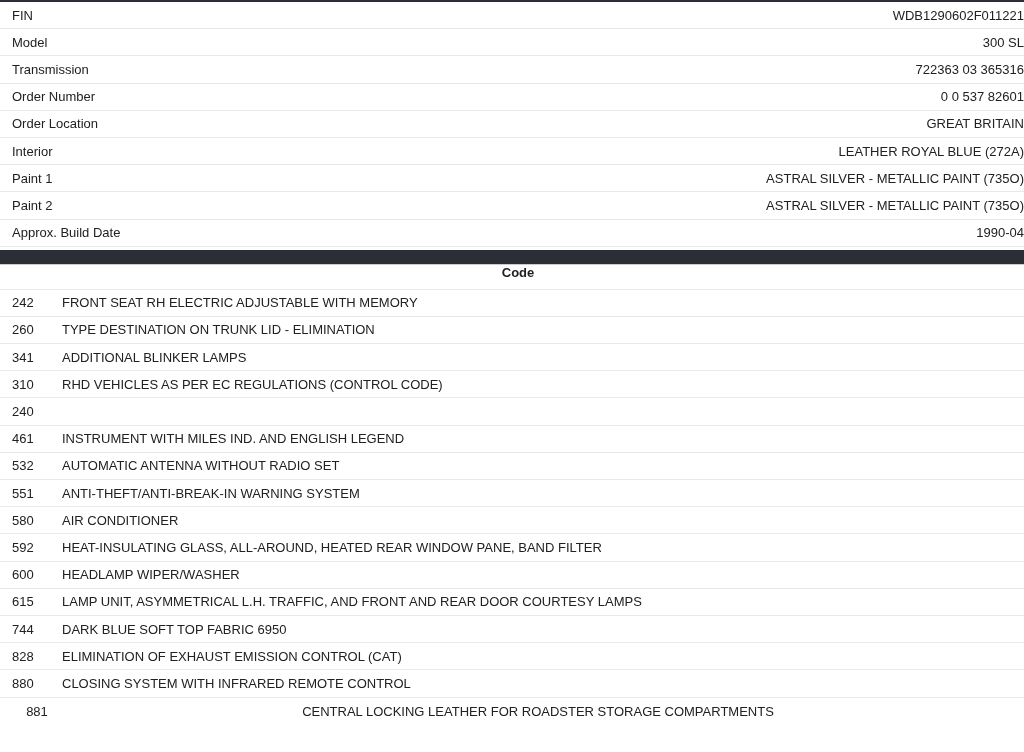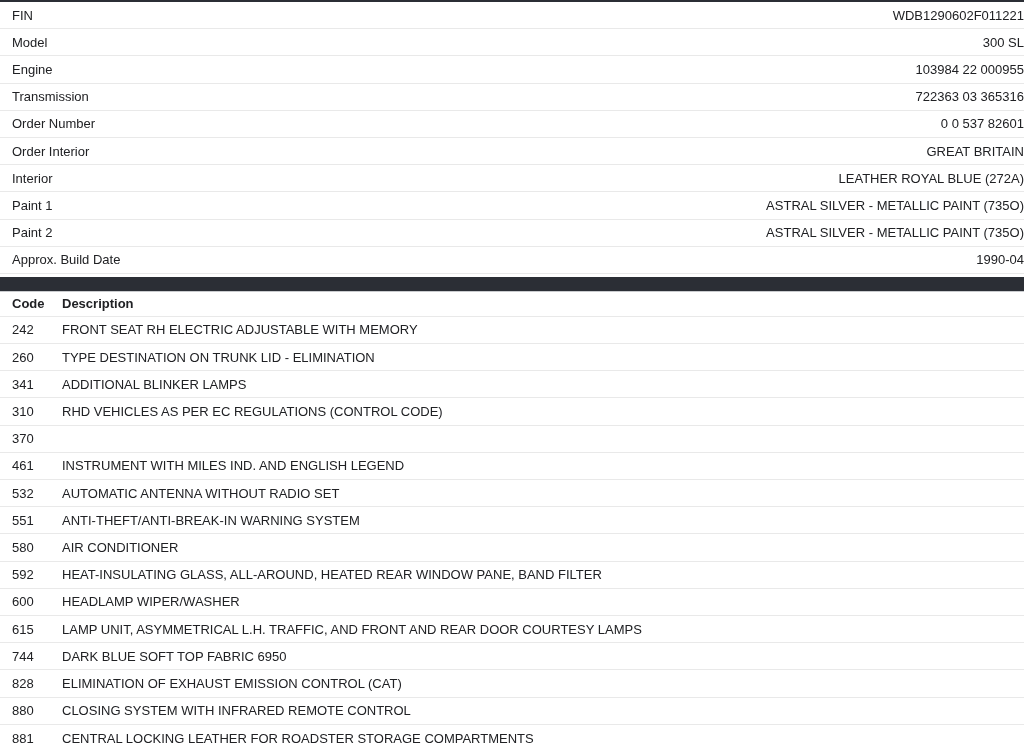--- a/index.html
+++ b/index.html
@@ -41,53 +41,50 @@
     display:flex;
     align-items:center;
     height:27.2px;
     border-bottom:1px solid var(--border);
     padding-left:12px;
   }
   .opt-row.header{
     height:25px;
     border-bottom:1px solid var(--border);
     font-weight:700;
+    flex-direction:column;
   }
-  .opt-row:last-child{border-bottom:none;}
+  .opt-row:last-child{border-bottom:none;text-align:center;}
   .opt-code{flex:0 0 50px;}
   .opt-desc{flex:1;padding-right:10px;white-space:nowrap;overflow:hidden;}
 </style>
 </head>
 <body>
 
 <div class="page">
 
   <section class="spec-table" id="spec-table">
       <div class="spec-row">
         <span class="spec-label">FIN</span>
         <span class="spec-value">WDB1290602F011221</span>
       </div>
       <div class="spec-row">
         <span class="spec-label">Model</span>
         <span class="spec-value">300 SL</span>
       </div>
       <div class="spec-row">
-        <span class="spec-label">Engine</span>
-        <span class="spec-value">103984 22 000955</span>
-      </div>
-      <div class="spec-row">
         <span class="spec-label">Transmission</span>
         <span class="spec-value">722363 03 365316</span>
       </div>
       <div class="spec-row">
         <span class="spec-label">Order Number</span>
         <span class="spec-value">0 0 537 82601</span>
       </div>
       <div class="spec-row">
-        <span class="spec-label">Order Interior</span>
+        <span class="spec-label">Order Location</span>
         <span class="spec-value">GREAT BRITAIN</span>
       </div>
       <div class="spec-row">
         <span class="spec-label">Interior</span>
         <span class="spec-value">LEATHER ROYAL BLUE (272A)</span>
       </div>
       <div class="spec-row">
         <span class="spec-label">Paint 1</span>
         <span class="spec-value">ASTRAL SILVER - METALLIC PAINT (735O)</span>
       </div>
@@ -119,21 +116,21 @@
         </div>
         <div class="opt-row">
           <span class="opt-code">341</span>
           <span class="opt-desc">ADDITIONAL BLINKER LAMPS</span>
         </div>
         <div class="opt-row">
           <span class="opt-code">310</span>
           <span class="opt-desc">RHD VEHICLES AS PER EC REGULATIONS (CONTROL CODE)</span>
         </div>
         <div class="opt-row">
-          <span class="opt-code">370</span>
+          <span class="opt-code">240</span>
         </div>
         <div class="opt-row">
           <span class="opt-code">461</span>
           <span class="opt-desc">INSTRUMENT WITH MILES IND. AND ENGLISH LEGEND</span>
         </div>
         <div class="opt-row">
           <span class="opt-code">532</span>
           <span class="opt-desc">AUTOMATIC ANTENNA WITHOUT RADIO SET</span>
         </div>
         <div class="opt-row">

